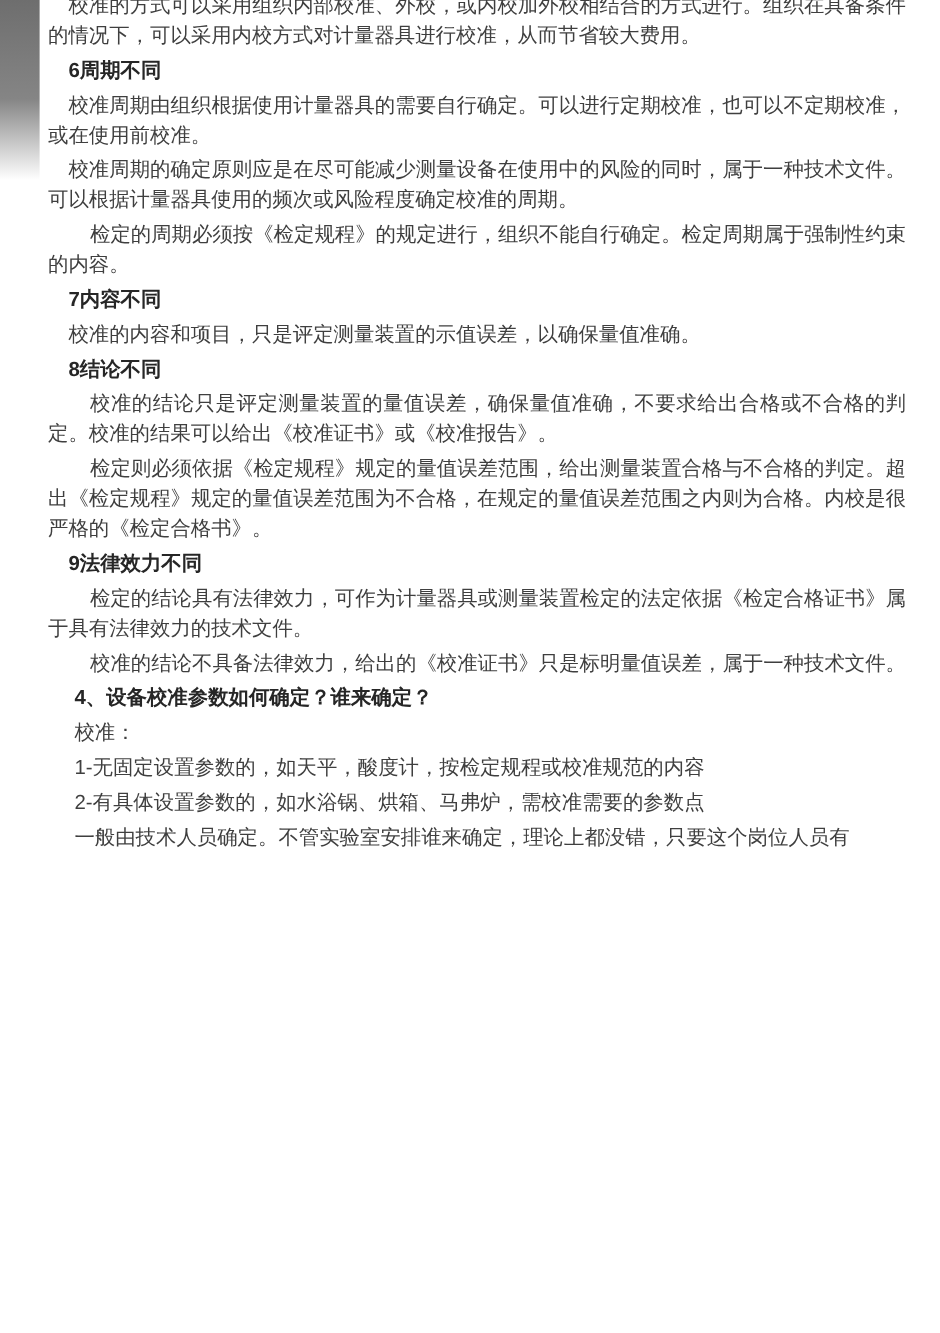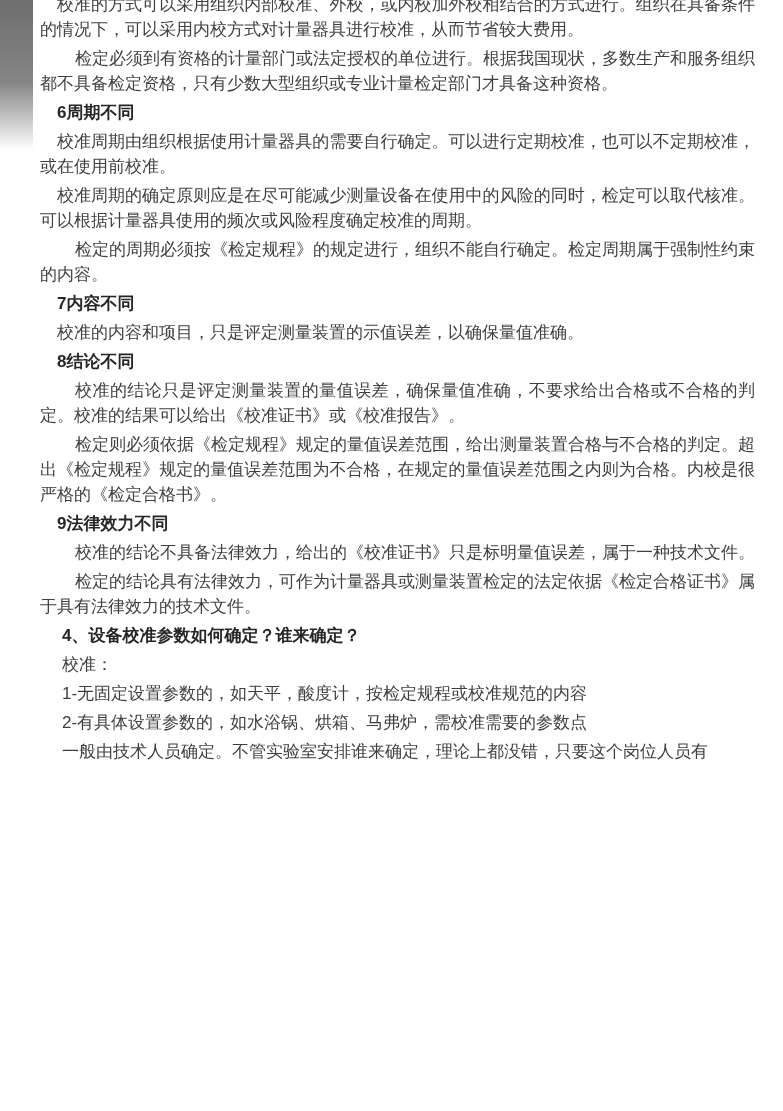--- a/index.html
+++ b/index.html
@@ -46,31 +46,30 @@
     margin: 5px 0 0;
     text-indent: 22px;
   }
 </style>
 </head>
 <body>
 
 <div class="corner-shade"></div>
 <div class="doc" id="doc">
     <p class="para indent-1">校准的方式可以采用组织内部校准、外校，或内校加外校相结合的方式进行。组织在具备条件的情况下，可以采用内校方式对计量器具进行校准，从而节省较大费用。</p>
-    <p class="para indent-2">检定必须到有资格的计量部门或法定授权的单位进行。根据我国现状，多数生产和服务组织都不具备检定资格，只有少数大型组织或专业计量检定部门才具备这种资格。</p>
     <p class="heading">6周期不同</p>
     <p class="para indent-1">校准周期由组织根据使用计量器具的需要自行确定。可以进行定期校准，也可以不定期校准，或在使用前校准。</p>
-    <p class="para indent-1">校准周期的确定原则应是在尽可能减少测量设备在使用中的风险的同时，检定可以取代核准。可以根据计量器具使用的频次或风险程度确定校准的周期。</p>
+    <p class="para indent-1">校准周期的确定原则应是在尽可能减少测量设备在使用中的风险的同时，属于一种技术文件。可以根据计量器具使用的频次或风险程度确定校准的周期。</p>
     <p class="para indent-2">检定的周期必须按《检定规程》的规定进行，组织不能自行确定。检定周期属于强制性约束的内容。</p>
     <p class="heading">7内容不同</p>
     <p class="para indent-1">校准的内容和项目，只是评定测量装置的示值误差，以确保量值准确。</p>
     <p class="heading">8结论不同</p>
     <p class="para indent-2">校准的结论只是评定测量装置的量值误差，确保量值准确，不要求给出合格或不合格的判定。校准的结果可以给出《校准证书》或《校准报告》。</p>
     <p class="para indent-2">检定则必须依据《检定规程》规定的量值误差范围，给出测量装置合格与不合格的判定。超出《检定规程》规定的量值误差范围为不合格，在规定的量值误差范围之内则为合格。内校是很严格的《检定合格书》。</p>
     <p class="heading">9法律效力不同</p>
+    <p class="para indent-2">检定的结论具有法律效力，可作为计量器具或测量装置检定的法定依据《检定合格证书》属于具有法律效力的技术文件。</p>
     <p class="para indent-2">校准的结论不具备法律效力，给出的《校准证书》只是标明量值误差，属于一种技术文件。</p>
-    <p class="para indent-2">检定的结论具有法律效力，可作为计量器具或测量装置检定的法定依据《检定合格证书》属于具有法律效力的技术文件。</p>
     <p class="heading heading-bold">4、设备校准参数如何确定？谁来确定？</p>
     <p class="para para-q">校准：</p>
     <p class="para para-q">1-无固定设置参数的，如天平，酸度计，按检定规程或校准规范的内容</p>
     <p class="para para-q">2-有具体设置参数的，如水浴锅、烘箱、马弗炉，需校准需要的参数点</p>
     <p class="para para-q">一般由技术人员确定。不管实验室安排谁来确定，理论上都没错，只要这个岗位人员有</p>
   </div>
 
 </body></html>

